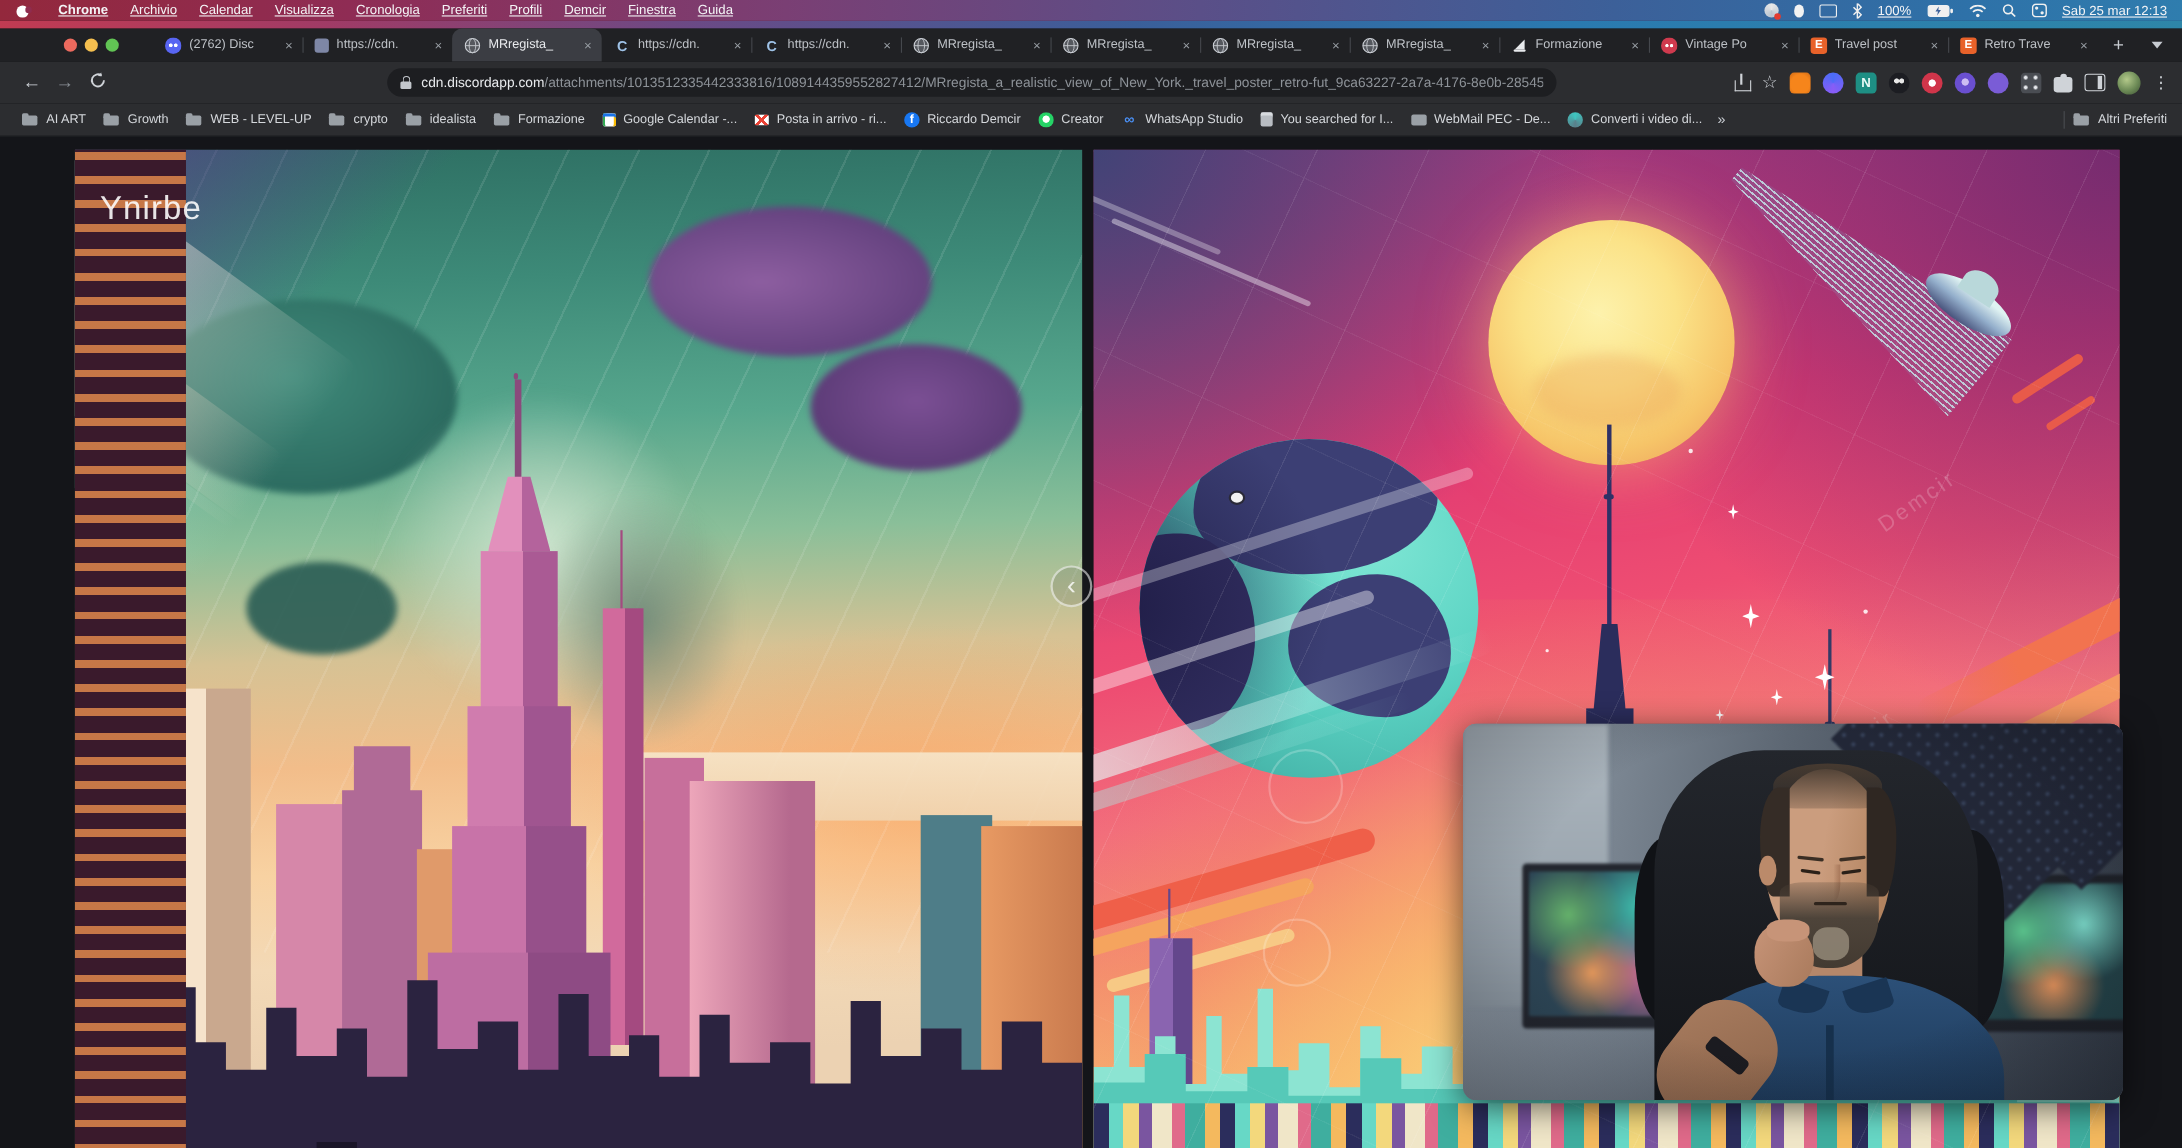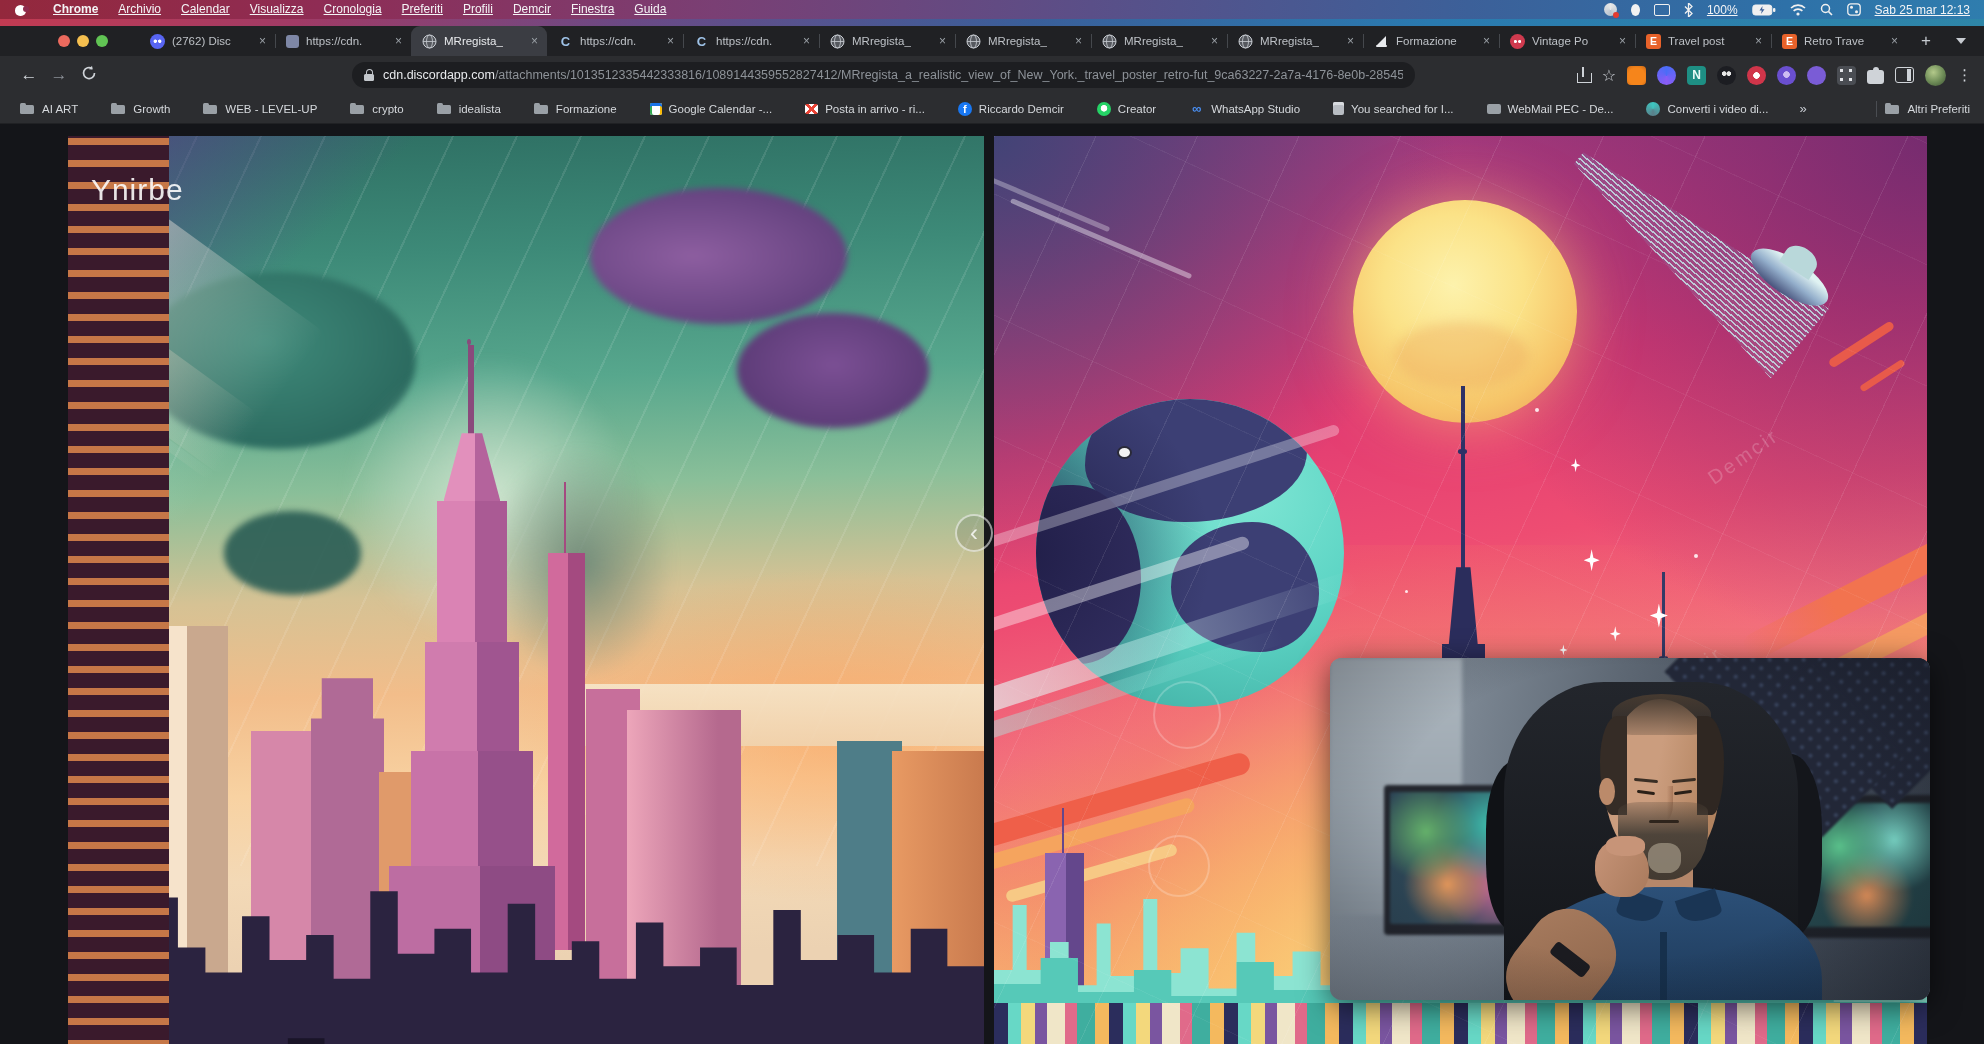--- a/index.html
+++ b/index.html
@@ -76,21 +76,21 @@
   .puzzle{width:17px;height:17px;position:relative;}
   .puzzle::before{content:'';position:absolute;inset:3px 0 0 0;background:#cfd3d8;border-radius:3px;}
   .puzzle::after{content:'';position:absolute;left:6px;top:0;width:6px;height:6px;border-radius:50%;background:#cfd3d8;}
   .panel-ic{width:17px;height:14px;border:1.6px solid #cfd3d8;border-radius:3px;position:relative;}
   .panel-ic::after{content:'';position:absolute;right:2px;top:1px;bottom:1px;width:4px;background:#cfd3d8;}
   .avatar{width:21px;height:21px;border-radius:50%;background:radial-gradient(circle at 40% 35%,#b3c98a,#6c8a56 55%,#3c4f33);}
   .kebab{color:#cfd3d8;font-size:15px;}
 
   
   #bookmarks{left:0;top:94px;width:100%;height:30px;background:#2c2d30;display:flex;align-items:center;
-    color:#d5d8dc;font-size:11.5px;gap:17px;padding-left:12px;box-sizing:border-box;z-index:55;border-bottom:1px solid #202124;}
+    color:#d5d8dc;font-size:11.5px;gap:0;padding-left:12px;box-sizing:border-box;z-index:55;border-bottom:1px solid #202124;}
   .bm{display:flex;align-items:center;gap:7px;padding:0 8px;height:22px;border-radius:4px;white-space:nowrap;}
   .bi{width:15px;height:13px;flex:none;position:relative;display:flex;align-items:center;justify-content:center;font-size:11px;}
   .bi-folder::before{content:'';position:absolute;left:0;top:3px;width:14px;height:9px;background:#9aa0a6;border-radius:1.5px;}
   .bi-folder::after{content:'';position:absolute;left:0;top:1px;width:6px;height:4px;background:#9aa0a6;border-radius:1.5px 1.5px 0 0;}
   .bi-gcal{background:#fff;border-radius:2px;width:12px;height:12px;box-shadow:inset 0 3px 0 #1a73e8,inset 2px 0 0 #34a853,inset -2px 0 0 #fbbc05;}
   .bi-gmail{background:linear-gradient(135deg,transparent 42%,#ea4335 42% 58%,transparent 58%),linear-gradient(45deg,transparent 42%,#ea4335 42% 58%,transparent 58%),#fff;width:13px;height:10px;border-radius:2px;}
   .bi-fb{background:#1877f2;border-radius:50%;width:14px;height:14px;color:#fff;font-weight:bold;}
   .bi-wa{background:radial-gradient(circle at 50% 45%,#fff 3px,transparent 3.6px),#25d366;border-radius:50%;width:14px;height:14px;}
   .bi-meta{color:#4a90f5;font-weight:bold;font-size:13px;}
   .bi-page{background:#b8bcc2;width:11px;height:13px;border-radius:2px;box-shadow:inset 0 3px 0 #d8dbdf;}

